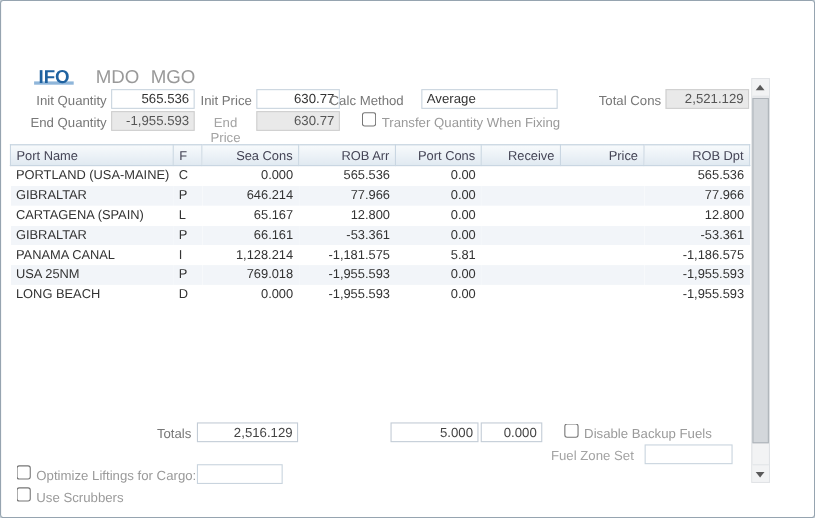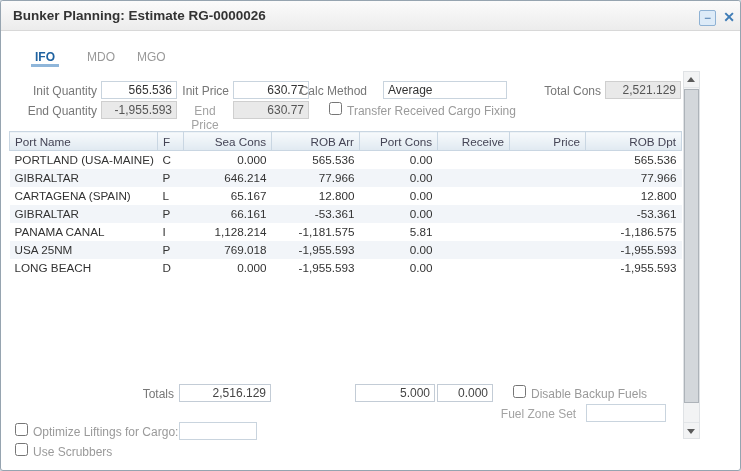--- a/index.html
+++ b/index.html
@@ -13,21 +13,21 @@
   .title { position:absolute; left:12px; top:7px; font-size:13.5px; font-weight:bold; color:#333; }
   .min-btn { position:absolute; left:698px; top:9px; width:17px; height:16px;
              background:#ddebf8; border:1px solid #8fb2d4; color:#3a6ea5;
              font-size:12px; line-height:12px; text-align:center; padding:0; cursor:pointer;
              font-family:inherit; border-radius:2px; }
   .close-btn { position:absolute; left:719px; top:7px; width:18px; height:18px;
                background:transparent; border:none; color:#3f7cb6; font-weight:bold;
                font-size:14px; cursor:pointer; font-family:inherit; }
 
   
-  .tab { position:absolute; top:48px; height:18px; font-size:12px; color:#999;
+  .tab { position:absolute; top:58px; height:18px; font-size:17px; color:#999;
          padding:1px 4px 3px 4px; cursor:pointer; }
   .tab.active { color:#1f62a0; font-weight:bold; border-bottom:3px solid #8fb6da; }
 
   
   .lbl { position:absolute; font-size:12px; color:#777; text-align:right; }
   .lbl.dim { color:#a3a3a3;text-align:center; }
   .field { position:absolute; height:18px; border:1px solid #c9d4de; background:#fff;
            font-size:12px; color:#333; text-align:right; padding:0 4px;
            font-family:inherit; }
   .field.ro { background:#e9e9e9; color:#555; border-color:#cfcfcf; }
@@ -69,49 +69,40 @@
               border-left:4px solid transparent; border-right:4px solid transparent;
               border-top:5px solid #5a5a5a; }
   .sb-thumb { position:absolute; left:0; top:17px; width:15px; height:314px;
               background:#d3d7db; border:1px solid #adb3b9; cursor:grab; }
 </style>
 </head>
 <body>
 
 <div class="window">
 
-  <div class="titlebar">
-    <span class="title">Bunker Planning: Estimate RG-0000026</span>
-    <button class="min-btn">
-      <span>−</span>
-    </button>
-    <button class="close-btn">
-      <span>✕</span>
-    </button>
-  </div>
 
   <div class="tab active" style="left:30px;">IFO</div>
   <div class="tab" style="left:82px;">MDO</div>
   <div class="tab" style="left:132px;">MGO</div>
 
   <div class="lbl" style="left:18px; top:83px; width:78px;">Init Quantity</div>
   <input class="field" style="left: 100px; top: 80px; width: 76px;" value="565.536">
   <div class="lbl" style="left:180px; top:83px; width:48px;">Init Price</div>
   <input class="field" style="left: 232px; top: 80px; width: 76px;" value="630.77">
   <div class="lbl" style="left:298px; top:83px; width:68px;text-align:right;">Calc Method</div>
   <div class="combo" style="left:382px; top:80px; width:124px;">Average</div>
   <div class="lbl" style="left:524px; top:83px; width:76px;">Total Cons</div>
   <input class="field ro" style="left: 604px; top: 80px; width: 76px;" readonly="" value="2,521.129">
 
   <div class="lbl" style="left:18px; top:103px; width:78px;">End Quantity</div>
   <input class="field ro" style="left: 100px; top: 100px; width: 76px;" readonly="" value="-1,955.593">
   <div class="lbl dim" style="left:180px; top:103px; width:48px;">End Price</div>
   <input class="field ro" style="left: 232px; top: 100px; width: 76px;" readonly="" value="630.77">
   <input type="checkbox" class="cb" style="left: 328px; top: 101px;">
-  <div class="cb-lbl" style="left:346px; top:103px;">Transfer Received Cargo Fixing</div>
+  <div class="cb-lbl" style="left:346px; top:103px;">Transfer Quantity When Fixing</div>
 
   <table class="grid">
     <thead>
         <tr>
           <th>Port Name</th>
           <th>F</th>
           <th>Sea Cons</th>
           <th>ROB Arr</th>
           <th>Port Cons</th>
           <th>Receive</th>

